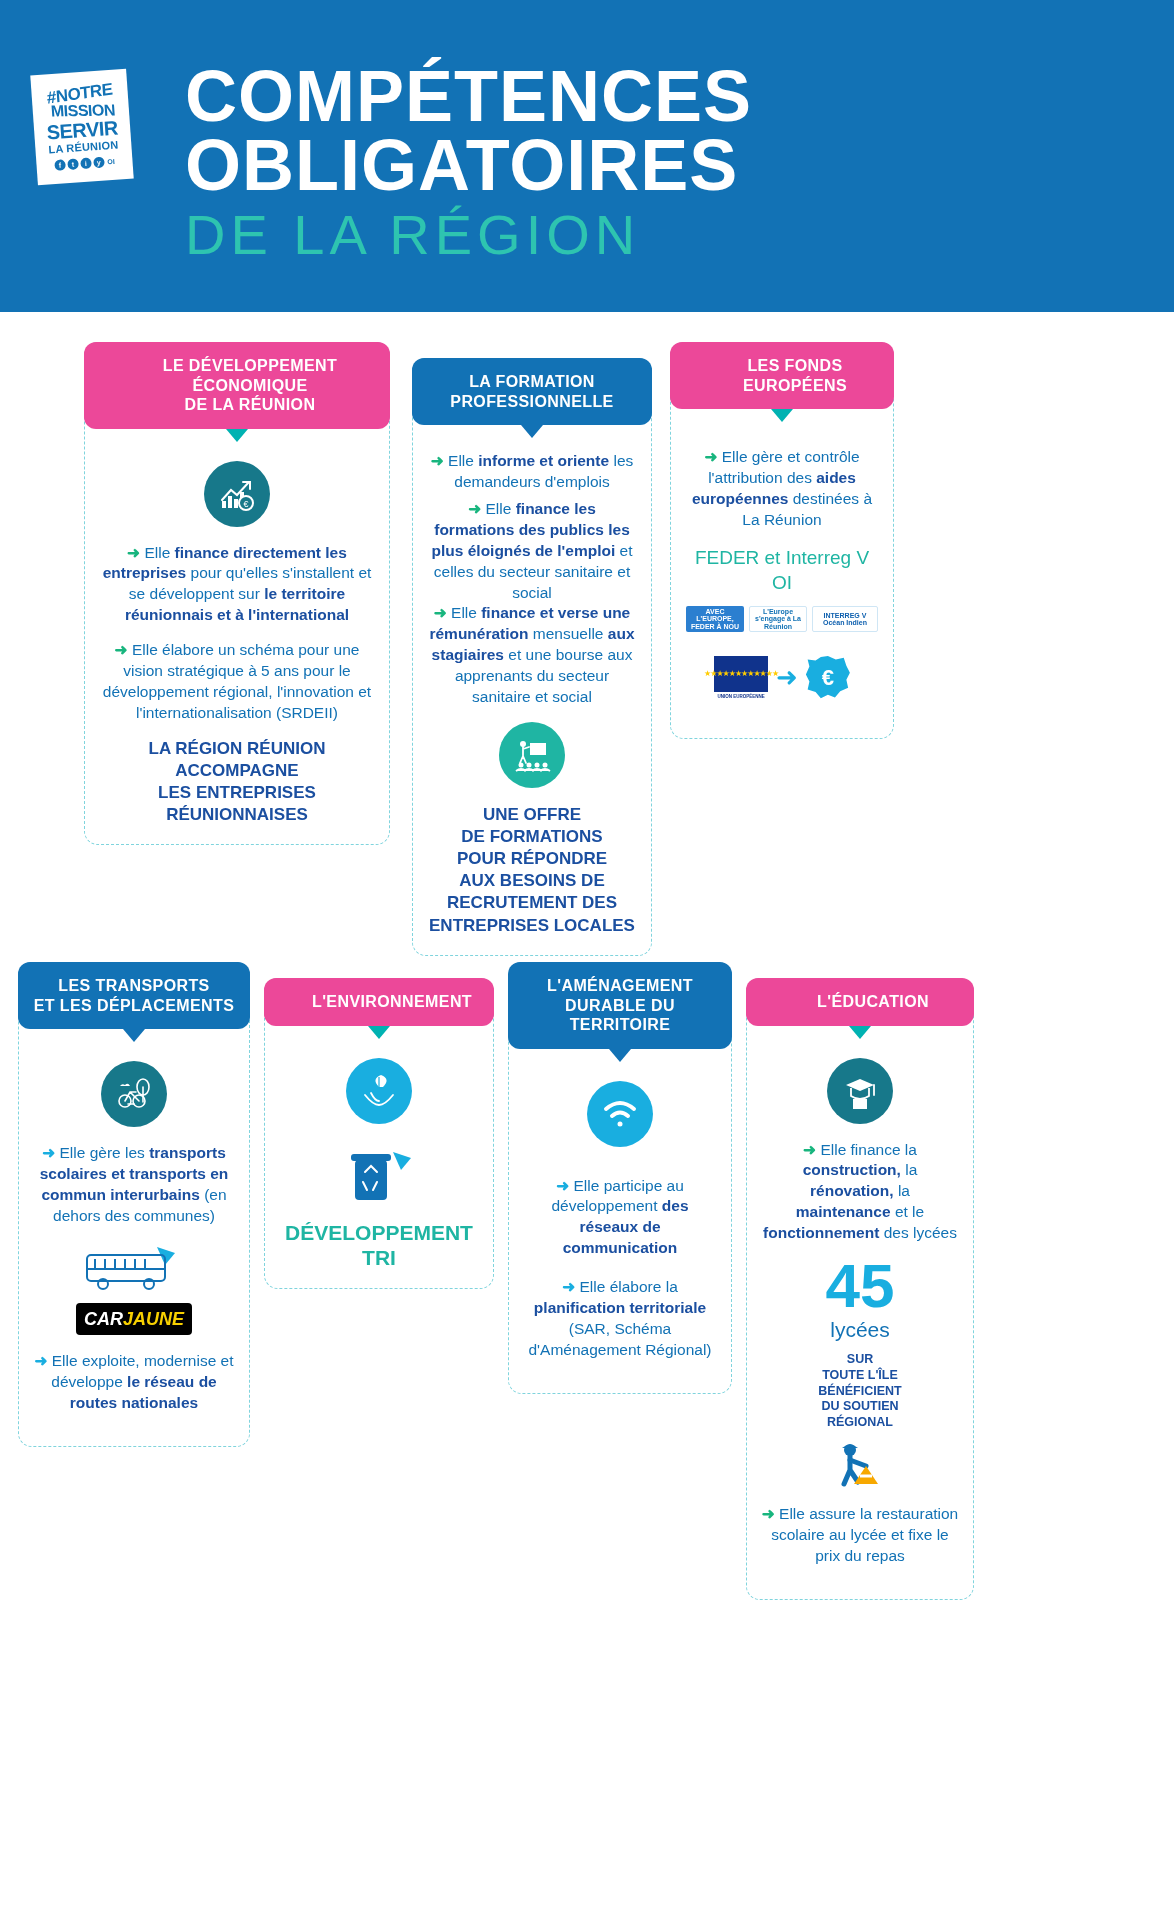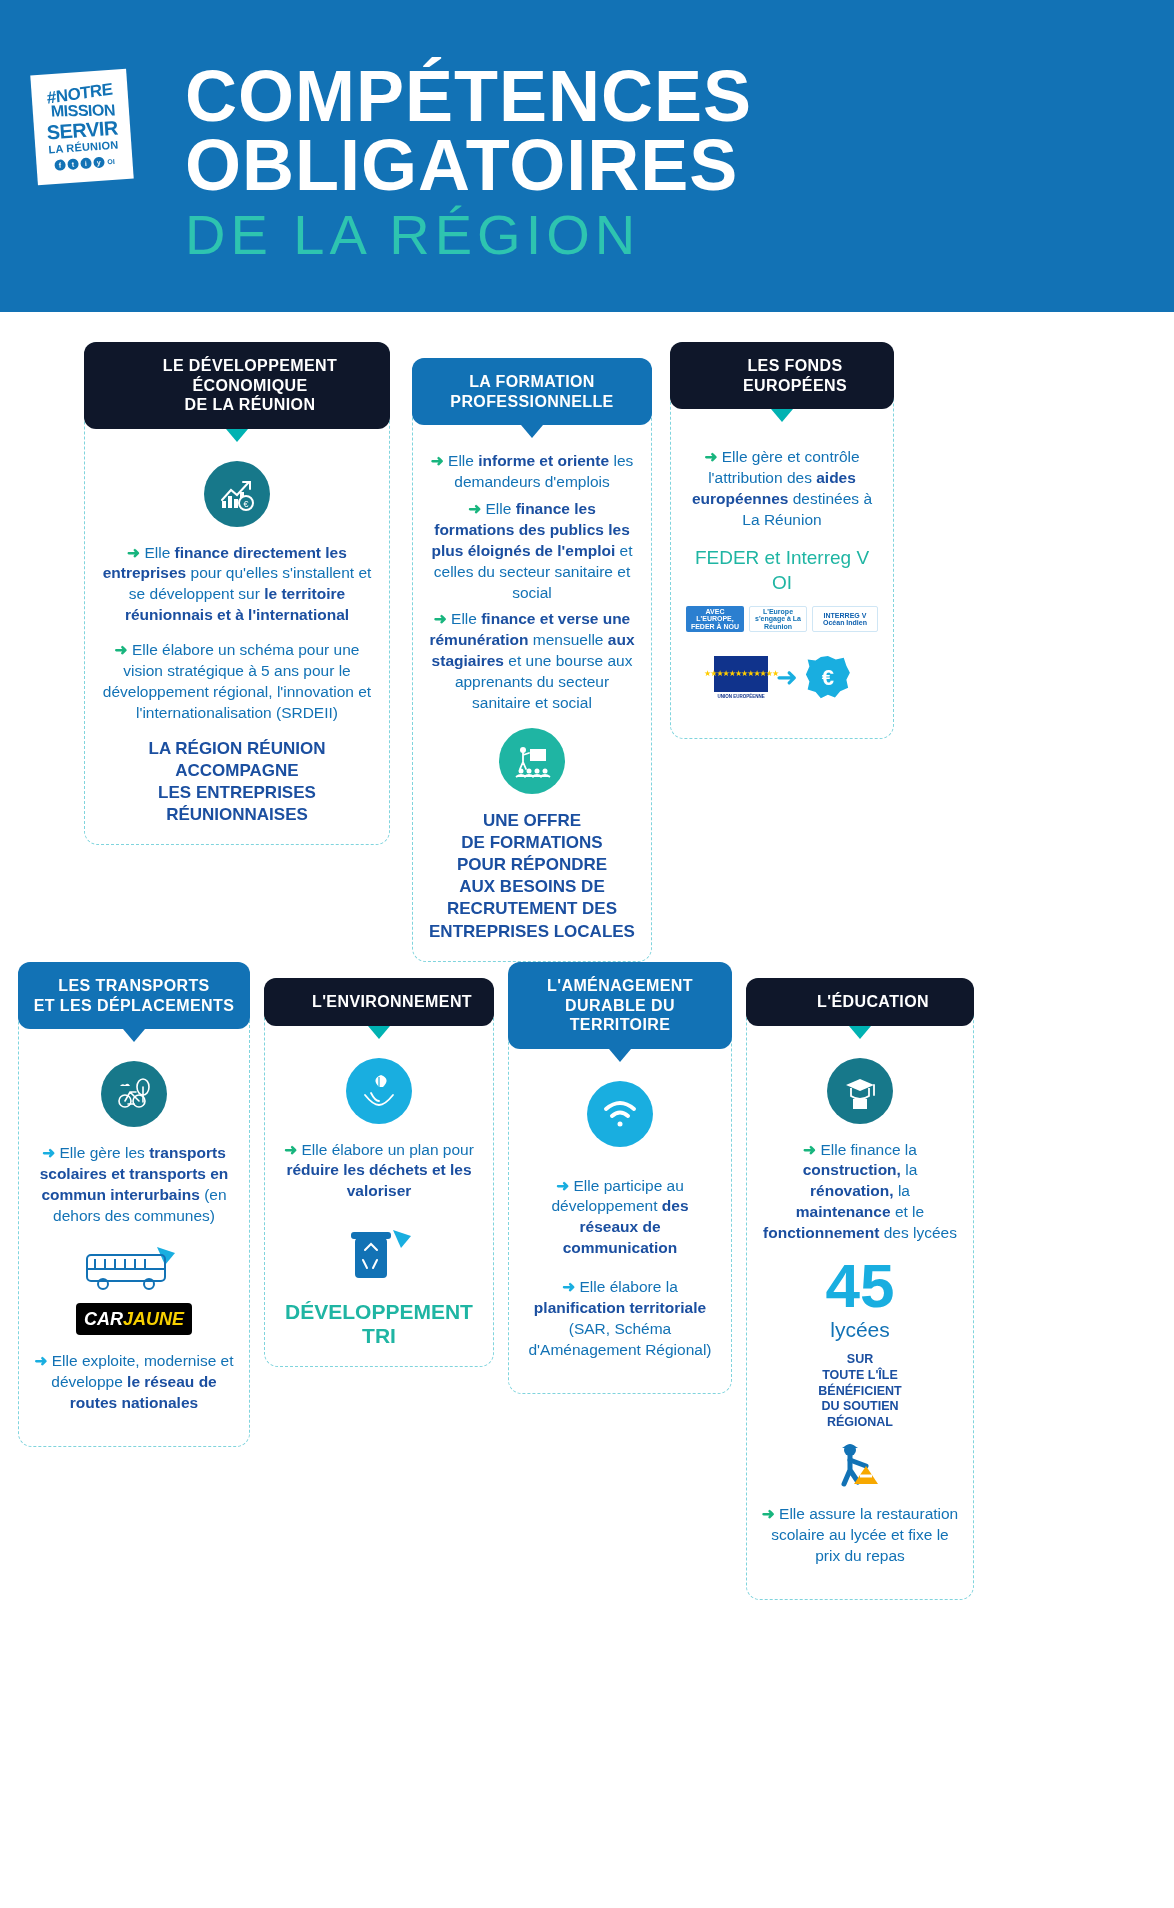--- a/index.html
+++ b/index.html
@@ -83,21 +83,21 @@
     border-radius: 12px 12px 12px 12px;
     color: #ffffff;
     font-weight: 800;
     text-align: center;
     font-size: 16px;
     letter-spacing: 0.4px;
     line-height: 1.22;
     padding: 14px 10px;
     margin: -1px -1px 0 -1px;
   }
-  .card-head.teal { background: #0f172a; padding-left: 36px; }
+  .card-head.teal { background: #ec4899; padding-left: 36px; }
   .card-head.blue { background: #1272b5; }
   .card-head:after {
     content: "";
     position: absolute;
     left: 50%; bottom: -13px;
     margin-left: -11px;
     border-left: 11px solid transparent;
     border-right: 11px solid transparent;
     border-top: 13px solid #00b2b2;
   }
@@ -253,21 +253,21 @@
 <div class="card" id="card-form">
   <div class="card-head blue">
     <span style="white-space:pre-line">LA FORMATION
 PROFESSIONNELLE</span>
   </div>
   <div class="card-body" style="padding-top:26px">
     <p style="margin-bottom:6px">
       <span class="arrow">➜</span>
       Elle <b>informe et oriente</b> les demandeurs d'emplois
     </p>
-    <p style="margin-bottom:6px">
+    <p style="margin-bottom:0">
       <span class="arrow">➜</span>
       Elle <b>finance les formations des publics les plus éloignés de l'emploi</b> et celles du secteur sanitaire et social
     </p>
     <p>
       <span class="arrow">➜</span>
       Elle <b>finance et verse une rémunération</b> mensuelle <b>aux stagiaires</b> et une bourse aux apprenants du secteur sanitaire et social
     </p>
     <div class="icon-circle teal" style="margin-top:14px">
       <svg width="40" height="40" viewBox="0 0 40 40" stroke="#fff" fill="none" stroke-width="1.8">
         <rect x="18" y="8" width="16" height="12" fill="#fff" stroke="none"></rect>
@@ -364,24 +364,20 @@
   </div>
   <div class="card-body">
     <div class="icon-circle lightblue">
       <svg width="40" height="40" viewBox="0 0 40 40" stroke="#fff" fill="none" stroke-width="1.8">
         <path d="M20 16 q-8-8 2-12 q10 4 2 12" fill="#fff" stroke="none"></path>
         <path d="M20 6 L20 18" stroke="#19aee0" stroke-width="1.2"></path>
         <path d="M6 24 q8 10 14 10 q6 0 14-10" stroke-linecap="round"></path>
         <path d="M12 22 q4 8 8 8" stroke-linecap="round"></path>
       </svg>
     </div>
-    <p>
-      <span class="arrow">➜</span>
-      Elle élabore un plan pour <b>réduire les déchets et les valoriser</b>
-    </p>
     <div style="margin-top:22px">
       <svg width="92" height="60" viewBox="0 0 92 60" fill="none">
         <path d="M60 6 L78 12 L68 24 z" fill="#19aee0"></path>
         <rect x="22" y="14" width="32" height="40" rx="4" fill="#1272b5"></rect>
         <rect x="18" y="8" width="40" height="7" rx="3" fill="#1272b5"></rect>
         <path d="M32 26 l6-6 l6 6 M30 36 l4 8 M44 36 l-4 8" stroke="#fff" stroke-width="2" fill="none" stroke-linecap="round"></path>
       </svg>
     </div>
     <div class="dechet" style="white-space:pre-line">DÉVELOPPEMENT
 TRI</div>

